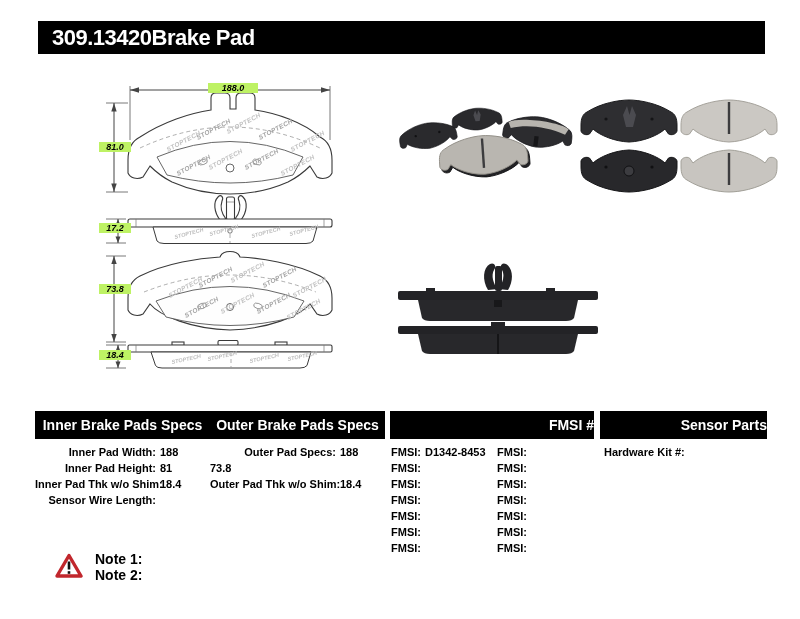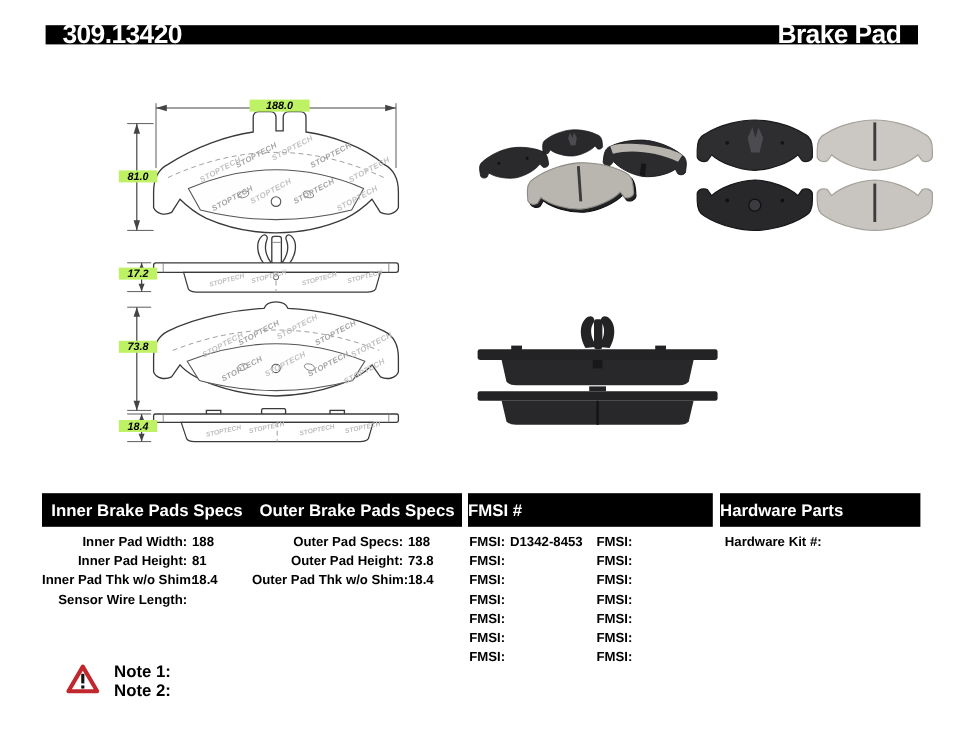--- a/index.html
+++ b/index.html
@@ -1,41 +1,41 @@
 <!DOCTYPE html>
 <html><head>
 <meta charset="utf-8">
 <style>
   html,body{margin:0;padding:0;background:#fff;}
   #page{position:relative;width:800px;height:619px;background:#fff;overflow:hidden;
         font-family:"Liberation Sans", sans-serif;color:#000;}
   .abs{position:absolute;}
 
   
-  .top-bar{left:38px;top:21px;width:727px;height:16px;background:#000;color:#fff;
-           display:flex;justify-content:space-between;align-items:center;
+  .top-bar{left:38px;top:21px;width:727px;height:33px;background:#000;color:#fff;
+           display:flex;align-items:center;
            padding:0 14px;box-sizing:border-box;font-weight:bold;font-size:22px;letter-spacing:-0.5px;}
 
   
   .dim{font-size:9px;font-weight:bold;font-style:italic;background:#bef264;text-align:center;
        line-height:10px;padding:0 1px;}
 
   
   .draw{stroke:#3a3a3a;fill:#fff;stroke-width:1.1;}
   .thin{stroke:#777;fill:none;stroke-width:0.7;}
   .dimline{stroke:#444;stroke-width:1;}
   .ext{stroke:#555;stroke-width:0.8;}
   .dash{stroke:#999;stroke-width:0.8;fill:none;stroke-dasharray:4 3;}
   .wm{font-size:6.5px;font-weight:bold;font-style:italic;fill:#c2c2c2;letter-spacing:0.3px;}
   .wm2{fill:#a5a5a5;}
   .wms{font-size:5.5px;font-weight:bold;font-style:italic;fill:#bdbdbd;}
 
   
   .tbar{background:#000;color:#fff;font-weight:bold;font-size:14px;height:28px;top:411px;
-        display:flex;align-items:center;justify-content:flex-start;}
+        display:flex;align-items:center;justify-content:flex-end;}
   .tbar-split{justify-content:flex-start;}
   .tbar-split span{flex:1;text-align:center;}
 
   
   .spec-col{font-size:11px;font-weight:bold;line-height:16px;}
   .spec-row{display:flex;height:16px;white-space:nowrap;}
   .spec-label{display:inline-block;text-align:right;padding-right:4px;box-sizing:border-box;}
   .w125 .spec-label{width:125px;}
   .w130 .spec-label{width:130px;}
   .fmsi-label{display:inline-block;width:34px;}
@@ -204,21 +204,21 @@
   </svg>
 
   <div class="abs tbar tbar-split" style="left:35px;width:350px">
     <span>Inner Brake Pads Specs</span>
     <span>Outer Brake Pads Specs</span>
   </div>
   <div class="abs tbar" style="left:390px;width:204px">
     <span>FMSI #</span>
   </div>
   <div class="abs tbar" style="left:600px;width:167px">
-    <span>Hardware Parts</span>
+    <span>Sensor Parts</span>
   </div>
 
   <div class="abs spec-col w125" style="left:35px;top:444px">
     <div class="spec-row">
       <span class="spec-label">Inner Pad Width:</span>
       <span class="spec-value">188</span>
     </div>
     <div class="spec-row">
       <span class="spec-label">Inner Pad Height:</span>
       <span class="spec-value">81</span>
@@ -232,21 +232,20 @@
       <span class="spec-value"></span>
     </div>
   </div>
 
   <div class="abs spec-col w130" style="left:210px;top:444px">
     <div class="spec-row">
       <span class="spec-label">Outer Pad Specs:</span>
       <span class="spec-value">188</span>
     </div>
     <div class="spec-row">
-      <span class="spec-label">Outer Pad Height:</span>
       <span class="spec-value">73.8</span>
     </div>
     <div class="spec-row">
       <span class="spec-label">Outer Pad Thk w/o Shim:</span>
       <span class="spec-value">18.4</span>
     </div>
   </div>
 
   <div class="abs spec-col" style="left:391px;top:444px">
     <div class="spec-row">

